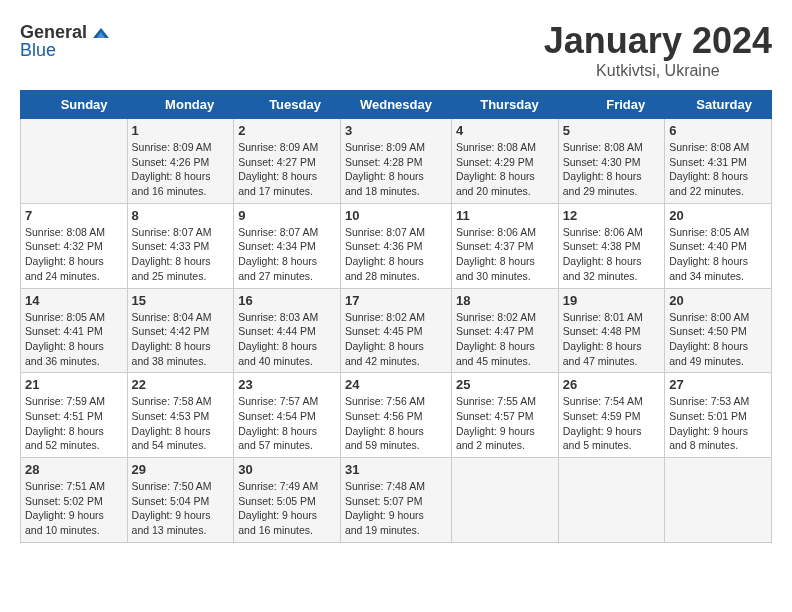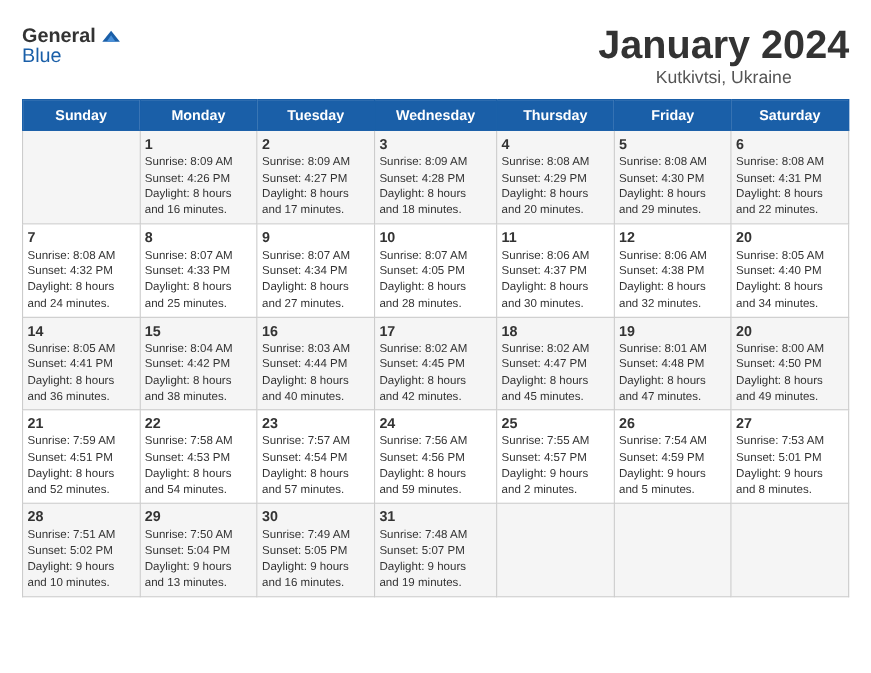--- a/index.html
+++ b/index.html
@@ -49,21 +49,21 @@
     }
     .calendar {
       width: 100%;
       border-collapse: collapse;
       font-size: 11px;
     }
     .calendar thead th {
       background-color: #1a5fa8;
       color: #fff;
       padding: 6px 19px;
-      text-align: center;
+      text-align: right;
       font-size: 13px;
       font-weight: bold;
       border: 1px solid #1a5fa8;
     }
     .calendar tbody td {
       border: 1px solid #ccc;
       vertical-align: top;
       padding: 4px;
       width: 107px;
       min-height: 80px;
@@ -157,21 +157,21 @@
         <td>
           <span class="day-number">8</span>
           <div class="day-info"><span>Sunrise: 8:07 AM</span><br><span>Sunset: 4:33 PM</span><br><span>Daylight: 8 hours</span><br><span>and 25 minutes.</span><br></div>
         </td>
         <td>
           <span class="day-number">9</span>
           <div class="day-info"><span>Sunrise: 8:07 AM</span><br><span>Sunset: 4:34 PM</span><br><span>Daylight: 8 hours</span><br><span>and 27 minutes.</span><br></div>
         </td>
         <td>
           <span class="day-number">10</span>
-          <div class="day-info"><span>Sunrise: 8:07 AM</span><br><span>Sunset: 4:05 PM</span><br><span>Daylight: 8 hours</span><br><span>and 28 minutes.</span><br></div>
+          <div class="day-info"><span>Sunrise: 8:07 AM</span><br><span>Sunset: 4:36 PM</span><br><span>Daylight: 8 hours</span><br><span>and 28 minutes.</span><br></div>
         </td>
         <td>
           <span class="day-number">11</span>
           <div class="day-info"><span>Sunrise: 8:06 AM</span><br><span>Sunset: 4:37 PM</span><br><span>Daylight: 8 hours</span><br><span>and 30 minutes.</span><br></div>
         </td>
         <td>
           <span class="day-number">12</span>
           <div class="day-info"><span>Sunrise: 8:06 AM</span><br><span>Sunset: 4:38 PM</span><br><span>Daylight: 8 hours</span><br><span>and 32 minutes.</span><br></div>
         </td>
         <td>

